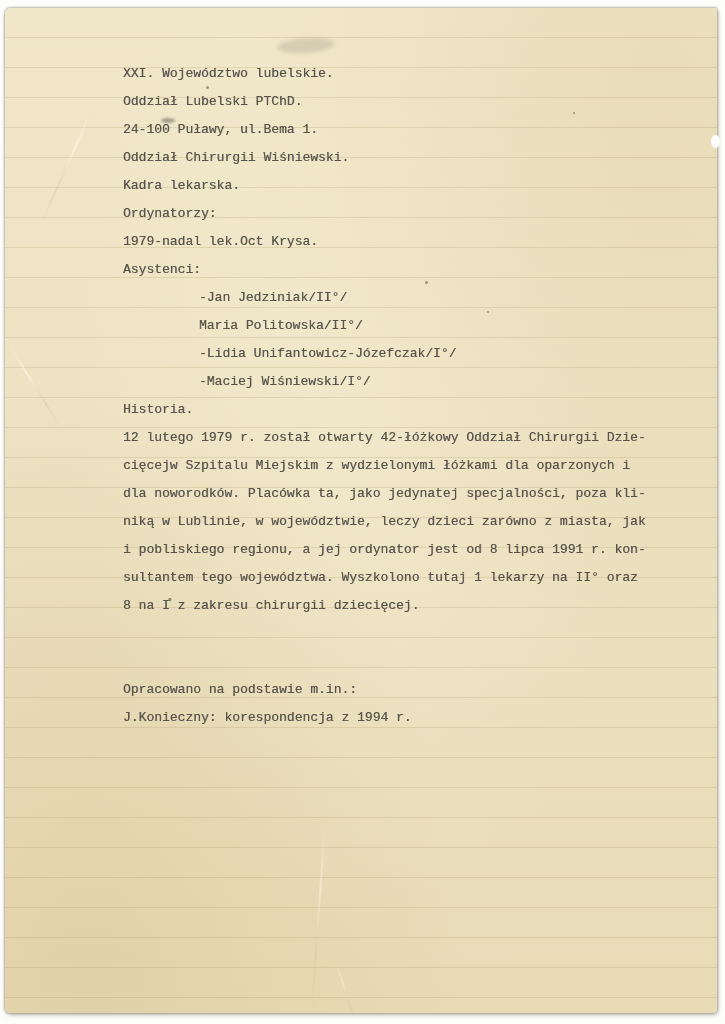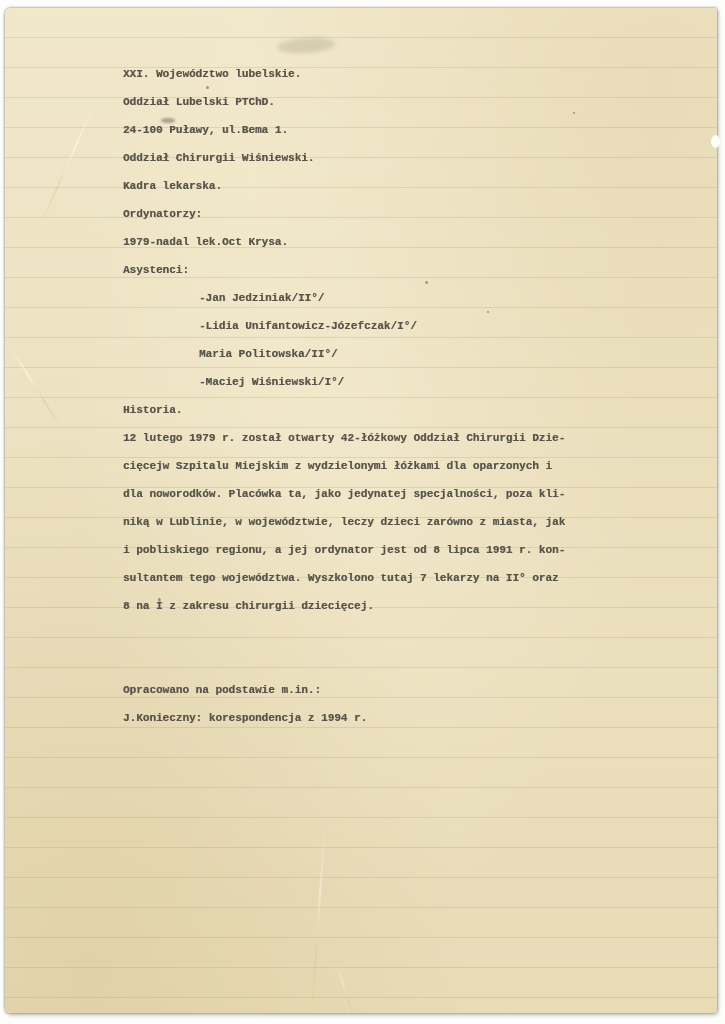--- a/index.html
+++ b/index.html
@@ -24,21 +24,21 @@
   .ruling{
     position:absolute;left:0;top:0;width:100%;height:100%;
     background:repeating-linear-gradient(180deg,
       transparent 0px, transparent 29px,
       rgba(173,151,103,0.42) 29px, rgba(173,151,103,0.42) 30px);
     opacity:.6;
     border-radius:inherit;
   }
   .typed{
     position:absolute;left:118px;top:52px;width:560px;
-    font-size:11px;line-height:28px;font-weight:bold;
+    font-size:13px;line-height:28px;font-weight:normal;
     color:#56534b;
     text-shadow:0.4px 0.4px 0.5px rgba(86,82,72,0.55);
     letter-spacing:0;
   }
   .ln{height:28px;white-space:pre;}
   .ln.indent{padding-left:76px;}
   
   .smudge{position:absolute;background:rgba(118,112,100,0.22);filter:blur(2px);border-radius:50%;}
   .s1{left:272px;top:30px;width:58px;height:15px;transform:rotate(-4deg);}
   .s2{left:156px;top:110px;width:14px;height:5px;background:rgba(80,76,66,0.45);filter:blur(1px);}
@@ -76,30 +76,30 @@
     <div class="typed">
       <div class="ln">XXI. Województwo lubelskie.</div>
       <div class="ln">Oddział Lubelski PTChD.</div>
       <div class="ln">24-100 Puławy, ul.Bema 1.</div>
       <div class="ln">Oddział Chirurgii Wiśniewski.</div>
       <div class="ln">Kadra lekarska.</div>
       <div class="ln">Ordynatorzy:</div>
       <div class="ln">1979-nadal lek.Oct Krysa.</div>
       <div class="ln">Asystenci:</div>
       <div class="ln indent">-Jan Jedziniak/II°/</div>
+      <div class="ln indent">Maria Politowska/II°/</div>
       <div class="ln indent">-Lidia Unifantowicz-Józefczak/I°/</div>
-      <div class="ln indent">Maria Politowska/II°/</div>
       <div class="ln indent">-Maciej Wiśniewski/I°/</div>
       <div class="ln">Historia.</div>
       <div class="ln">12 lutego 1979 r. został otwarty 42-łóżkowy Oddział Chirurgii Dzie-</div>
       <div class="ln">cięcejw Szpitalu Miejskim z wydzielonymi łóżkami dla oparzonych i</div>
       <div class="ln">dla noworodków. Placówka ta, jako jedynatej specjalności, poza kli-</div>
       <div class="ln">niką w Lublinie, w województwie, leczy dzieci zarówno z miasta, jak</div>
       <div class="ln">i pobliskiego regionu, a jej ordynator jest od 8 lipca 1991 r. kon-</div>
-      <div class="ln">sultantem tego województwa. Wyszkolono tutaj 7 lekarzy na II° oraz</div>
+      <div class="ln">sultantem tego województwa. Wyszkolono tutaj 1 lekarzy na II° oraz</div>
       <div class="ln">8 na I̊ z zakresu chirurgii dziecięcej.</div>
       <div class="ln"></div>
       <div class="ln"></div>
       <div class="ln">Opracowano na podstawie m.in.:</div>
       <div class="ln">J.Konieczny: korespondencja z 1994 r.</div>
     </div>
   </div>
 </div>
 
 </body></html>

